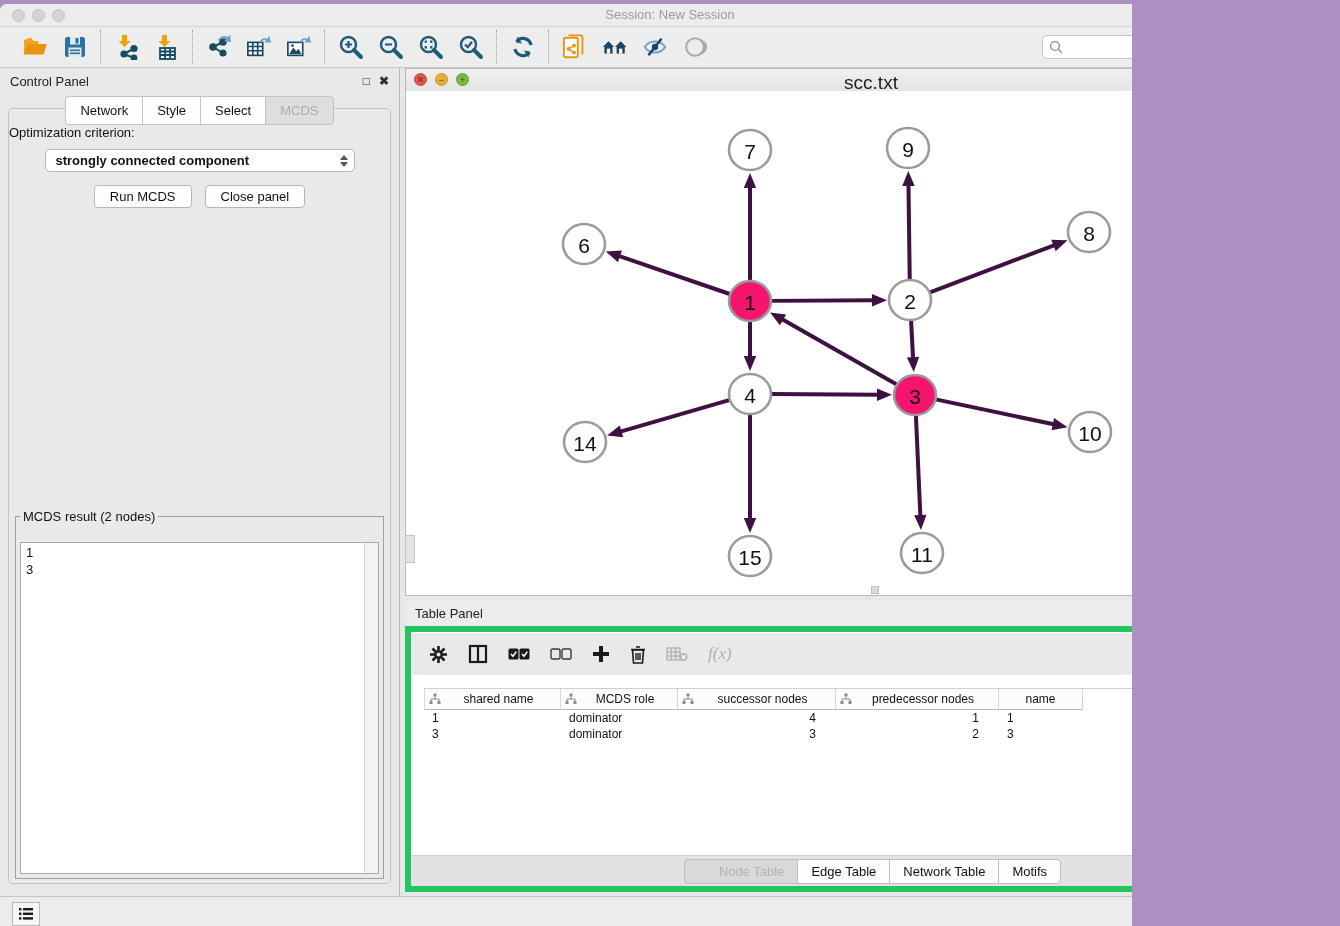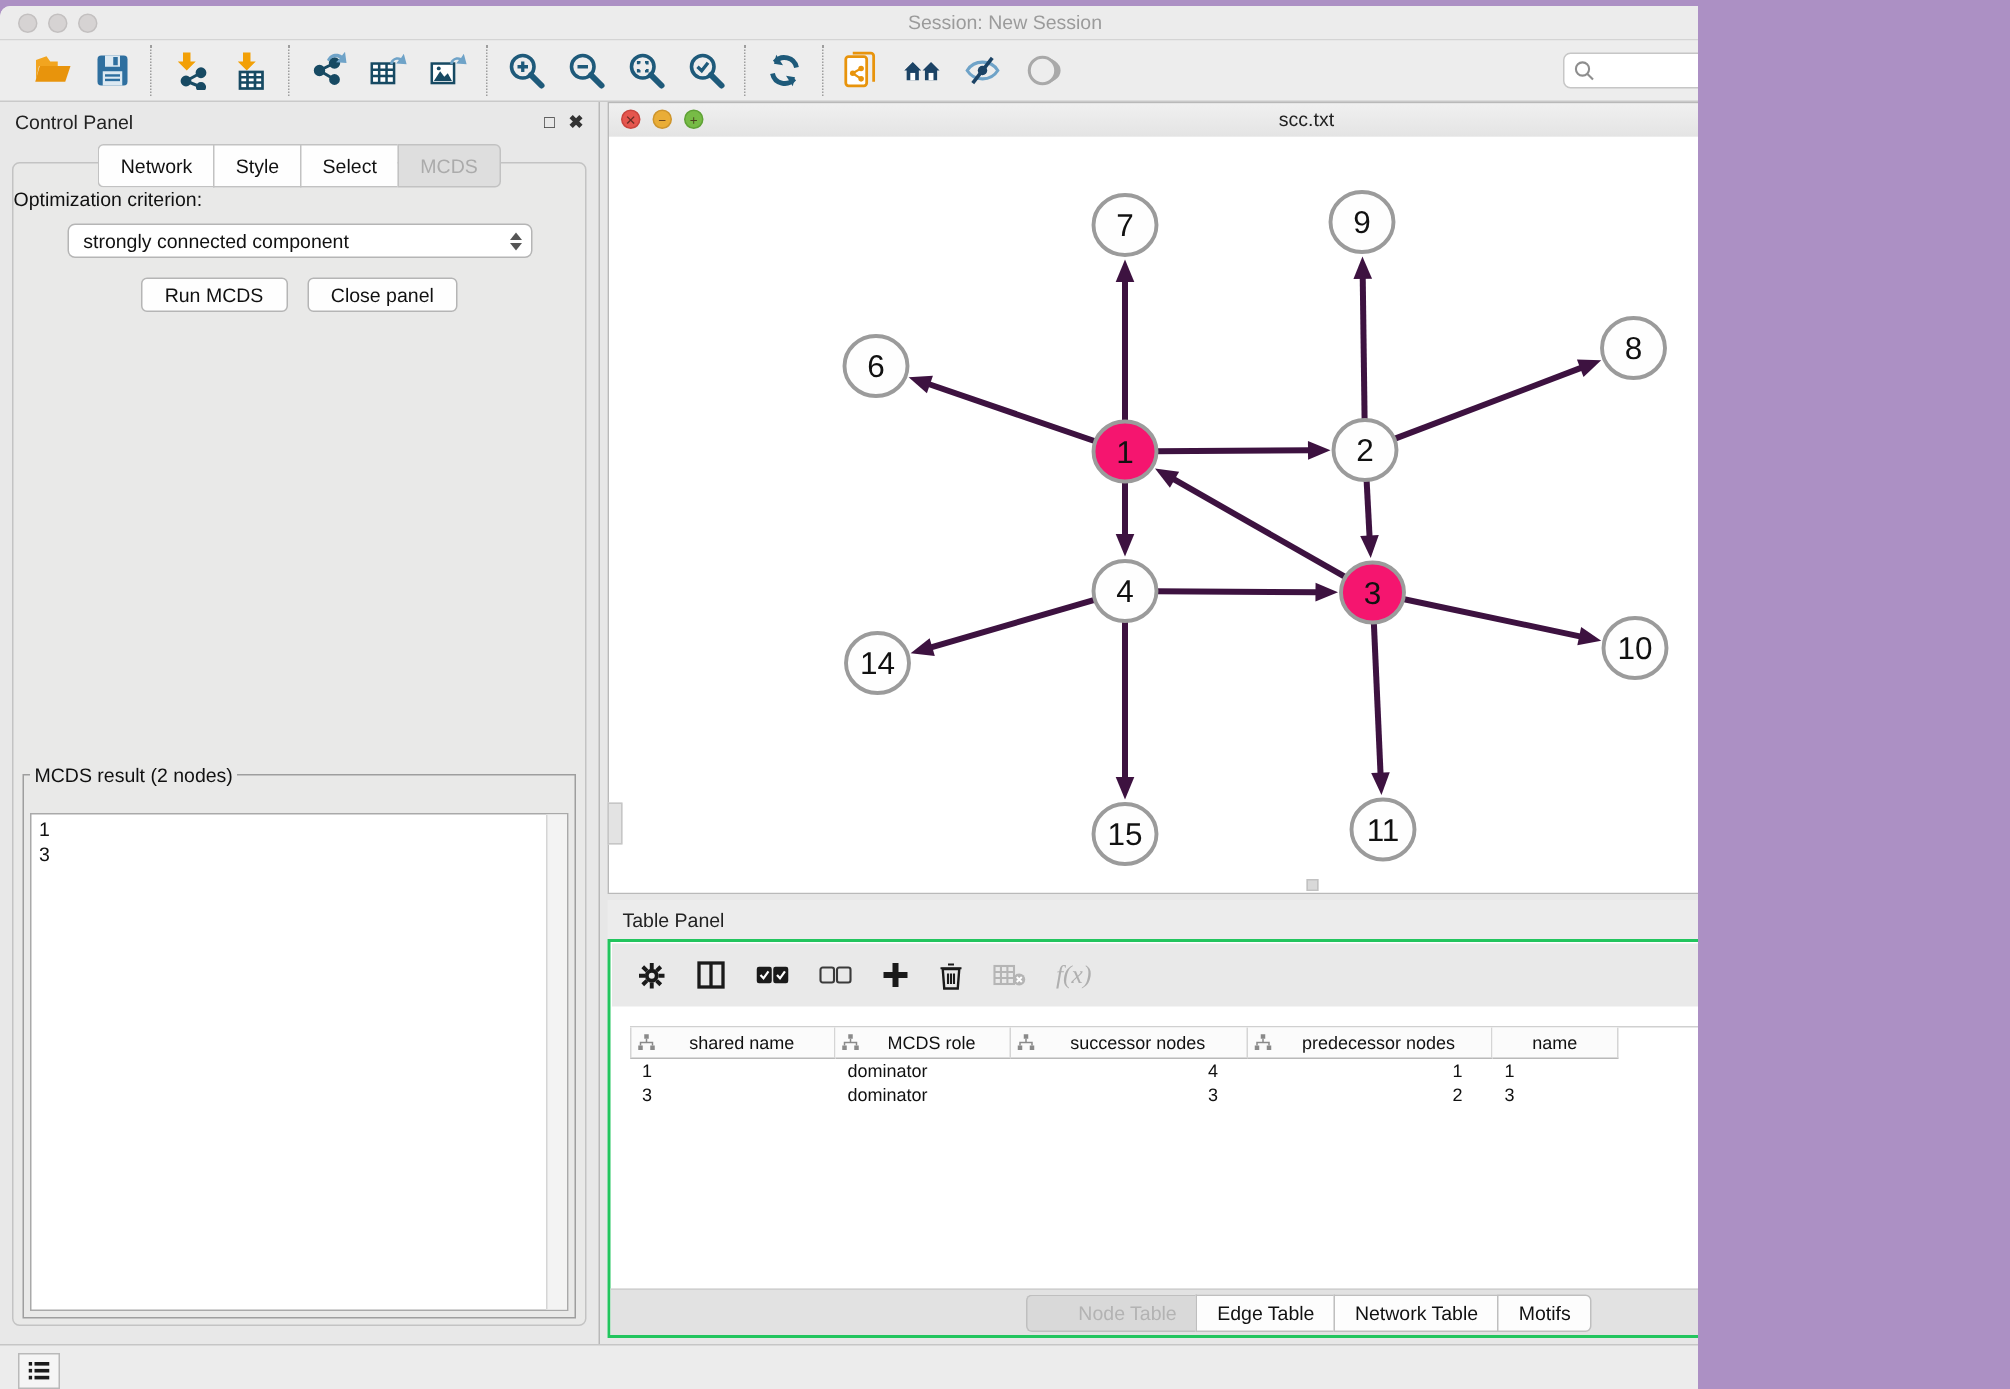--- a/index.html
+++ b/index.html
@@ -33,44 +33,44 @@
   .ph-ico{font-size:12px;color:#333;margin-left:9px;cursor:pointer;line-height:1;}
   .ph-ico.x{font-weight:bold;}
   .cp-tabs{display:flex;justify-content:center;margin-top:2px;position:relative;z-index:2;}
   .cp-tab{font-size:13px;color:#111;background:#FEFEFE;border:1px solid #C2C2C2;border-right:none;padding:6px 14px;cursor:pointer;}
   .cp-tab:first-child{border-radius:4px 0 0 4px;}
   .cp-tab:last-child{border-right:1px solid #C2C2C2;border-radius:0 4px 4px 0;}
   .cp-tab.active{background:#DEDEDE;color:#ABABAB;}
   .cp-body{position:absolute;left:8px;right:8px;top:40px;bottom:12px;background:#E9E9E8;border:1px solid #C3C3C3;border-radius:5px;}
   .opt-label{font-size:13px;color:#111;margin-top:16px;}
   .select{margin:9px auto 0;width:310px;height:23px;background:#fff;border:1px solid #B5B5B5;border-radius:5px;display:flex;align-items:center;box-sizing:border-box;padding:0 4px 0 10px;cursor:pointer;}
-  .select .val{flex:1;font-size:13px;color:#111;}
+  .select .val{flex:1;font-size:13px;color:#111;font-weight:bold;}
   .stepper{display:flex;flex-direction:column;align-items:center;gap:2px;padding-right:2px;}
   .stepper .up{width:0;height:0;border-left:4px solid transparent;border-right:4px solid transparent;border-bottom:5px solid #555;}
   .stepper .dn{width:0;height:0;border-left:4px solid transparent;border-right:4px solid transparent;border-top:5px solid #555;}
   .btn-row{display:flex;justify-content:center;gap:13px;margin-top:13px;}
   .pbtn{background:#FEFEFE;border:1px solid #B5B5B5;border-radius:4px;font-size:13px;color:#111;padding:3px 15px;cursor:pointer;font-family:"Liberation Sans",sans-serif;}
   .result-box{position:absolute;left:6px;right:6px;bottom:4px;height:368px;border:1px solid #9E9E9E;margin:0;padding:0;}
   .result-box legend{font-size:13px;color:#111;margin-left:4px;padding:0 3px;}
   .result-inner{position:absolute;left:4px;right:4px;top:18px;bottom:4px;background:#fff;border:1px solid #A9A9A9;}
   .result-text{position:absolute;left:0;top:0;right:14px;bottom:0;font-size:13px;line-height:17px;padding:1px 5px;color:#111;white-space:pre;}
   .result-scroll{position:absolute;right:0;top:0;bottom:0;width:13px;background:#F3F3F3;border-left:1px solid #D5D5D5;}
 
   
   .netwin{position:absolute;left:5px;right:3px;top:0;height:528px;background:#fff;border:1px solid #B9B9B9;box-sizing:border-box;}
   .net-titlebar{height:22px;background:linear-gradient(#F0F0F0,#E4E4E4);border-bottom:1px solid #C0C0C0;position:relative;}
   .mini-dot{position:absolute;top:4px;width:13px;height:13px;border-radius:50%;font-size:9px;line-height:13px;text-align:center;color:rgba(60,30,20,.75);cursor:pointer;box-sizing:border-box;}
-  .net-title{position:absolute;left:0;right:0;top:3px;text-align:center;font-size:13px;color:#222;}
+  .net-title{position:absolute;left:0;right:0;top:3px;text-align:center;font-size:19px;color:#222;}
   .net-canvas{position:absolute;left:0;right:0;top:22px;bottom:0;background:#fff;overflow:hidden;}
   .net-grip{position:absolute;left:50%;bottom:1px;width:6px;height:6px;background:#D9D9D9;border:1px solid #C2C2C2;}
   .split-handle{position:absolute;left:-1px;top:466px;width:8px;height:26px;background:#E3E3E3;border:1px solid #C6C6C6;}
 
   
   .tablepanel{position:absolute;left:5px;right:0;top:532px;bottom:4px;background:#ECECEC;}
-  .tp-body{position:absolute;left:0;right:0;top:26px;bottom:0;background:#fff;border:2px solid #22c55e;box-sizing:border-box;}
+  .tp-body{position:absolute;left:0;right:0;top:26px;bottom:0;background:#fff;border:6px solid #22c55e;box-sizing:border-box;}
   .tp-toolbar{height:42px;background:#E9E9E9;margin:1px;display:flex;align-items:center;gap:20px;padding-left:17px;}
   .tp-tbtn{display:flex;align-items:center;justify-content:center;cursor:pointer;}
   .tp-tbtn.disabled{cursor:default;}
   .fx-label{font-family:"Liberation Serif",serif;font-style:italic;font-size:17px;color:#AFAFAF;}
   .tbl{position:absolute;left:13px;right:0;top:56px;}
   .tbl-header{display:flex;border-top:1px solid #D0D0D0;}
   .th-cell{box-sizing:border-box;height:21px;background:#FBFBFB;border-right:1px solid #D5D5D5;border-bottom:1px solid #B9B9B9;display:flex;align-items:center;font-size:12px;color:#111;padding:0 4px;}
   .th-cell:first-child{border-left:1px solid #D5D5D5;}
   .th-cell .lbl{flex:1;text-align:center;}
   .tbl-row{display:flex;height:16px;cursor:default;}

